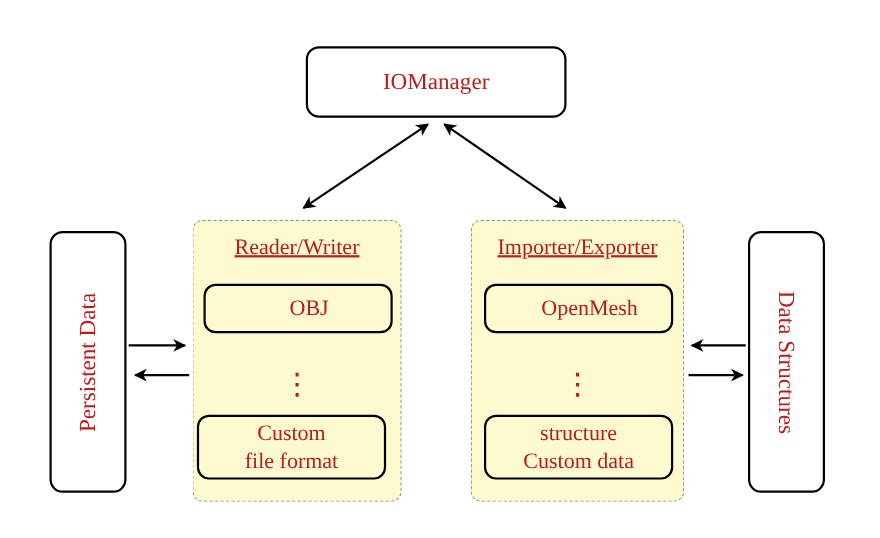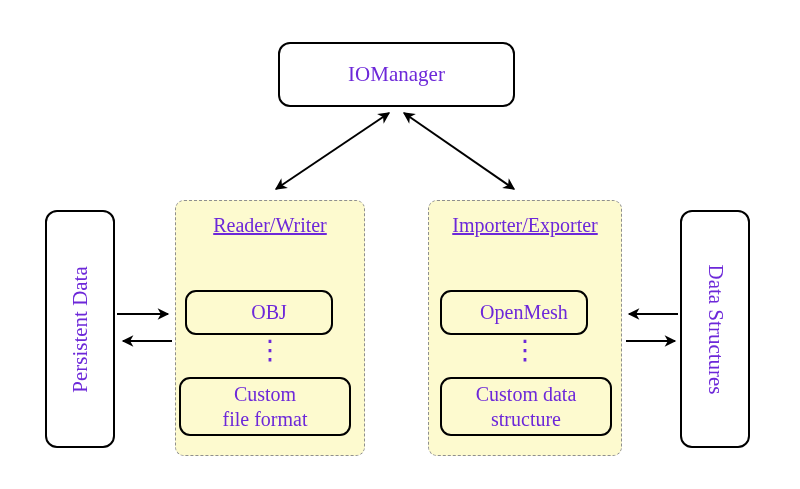--- a/index.html
+++ b/index.html
@@ -3,21 +3,21 @@
 <meta charset="utf-8">
 <title>Diagram</title>
 <style>
   html, body { margin: 0; padding: 0; background: #fff; }
   .canvas {
     position: relative;
     width: 800px;
     height: 489px;
     background: var(--background, #ffffff);
     font-family: "Liberation Serif", "DejaVu Serif", serif;
-    color: #6d28d9;
+    color: #b91c1c;
     overflow: hidden;
   }
   .arrows {
     position: absolute;
     left: 0; top: 0;
     width: 800px; height: 489px;
     pointer-events: none;
   }
   .node {
     position: absolute;
@@ -62,21 +62,21 @@
     border: 2.5px solid var(--stroke, #000000);
     border-radius: 11px;
     display: flex;
     flex-direction: column;
     align-items: center;
     justify-content: center;
     font-size: 20px;
     line-height: 25px;
     text-align: center;
   }
-  .inner-top    { left: 9px;  top: 89px;  width: 148px; height: 45px; padding-left: 20px; }
+  .inner-top    { left: 9px;  top: 57px;  width: 172px; height: 45px; padding-left: 20px; }
   .inner-bottom { left: 3px;  top: 176px; width: 172px; height: 59px; }
   .panel-right .inner-top,
   .panel-right .inner-bottom { left: 11px; }
   .vdots {
     position: absolute;
     left: 0;
     top: 124px;
     width: 100%;
     height: 48px;
     display: flex;
@@ -129,18 +129,18 @@
     </div>
   </div>
 
   <div class="panel panel-right">
     <div class="panel-title">Importer/Exporter</div>
     <div class="inner-box inner-top">
       <span>OpenMesh</span>
     </div>
     <div class="vdots">⋮</div>
     <div class="inner-box inner-bottom">
+      <span>structure</span>
       <span>Custom data</span>
-      <span>structure</span>
     </div>
   </div>
 
 </div>
 
 </body></html>

